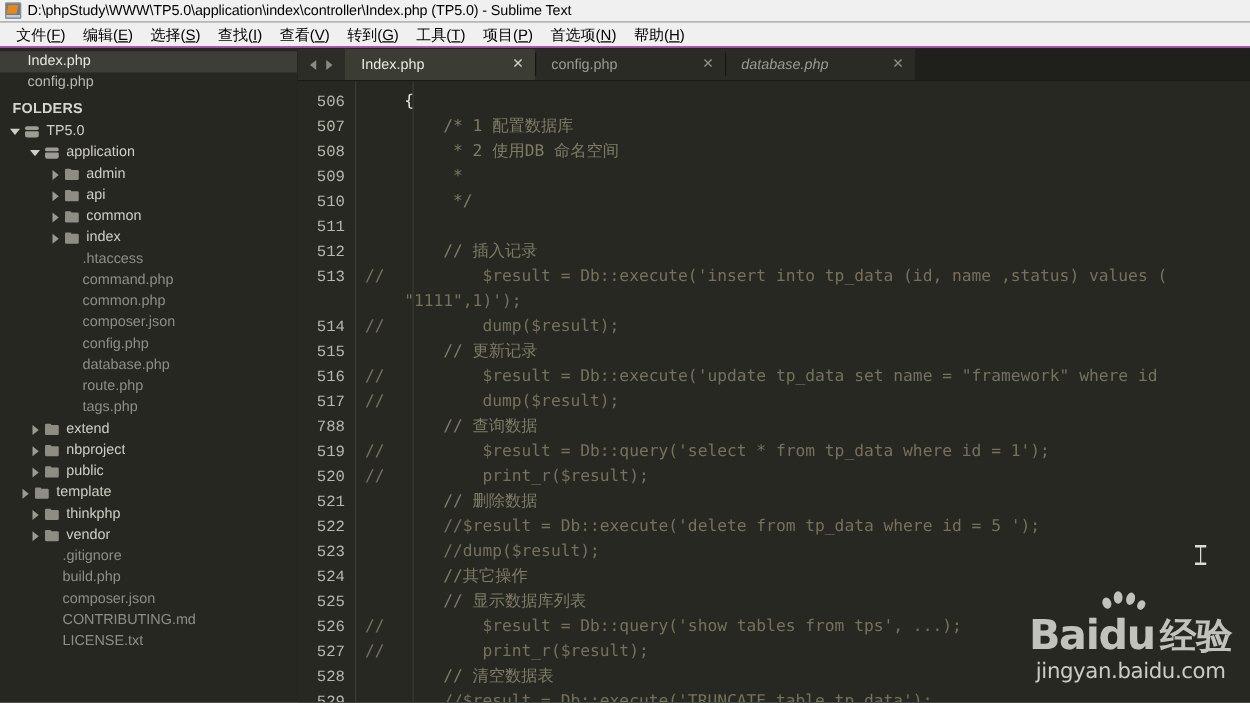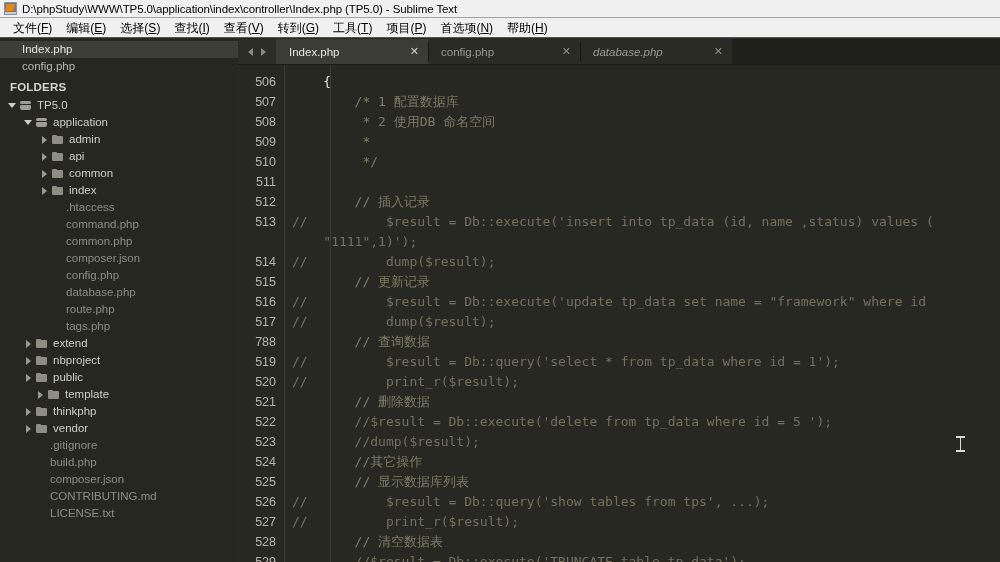--- a/index.html
+++ b/index.html
@@ -301,21 +301,21 @@
     background: #272822;
     display: flex;
   }
   .gutter {
     width: 46px;
     flex: none;
     background: #272822;
     text-align: right;
     padding: 7px 8px 0 0;
     box-sizing: border-box;
-    font-family: Liberation Sans, sans-serif;
+    font-family: Liberation Mono, monospace;
     font-size: 12.5px;
     color: #b7b7ad;
     line-height: 20px;
     user-select: none;
   }
   .gutter .ln { height: 20px; }
   .gutter .ln.blank { color: transparent; }
   .guide {
     position: absolute;
     left: 46px;
@@ -533,21 +533,21 @@
           <div class="side-row folder-label" style="padding-left: 24px;">
             <span class="arrow closed"></span>
             <span class="folder-ico closed"></span>
             <span class="side-label">nbproject</span>
           </div>
           <div class="side-row folder-label" style="padding-left: 24px;">
             <span class="arrow closed"></span>
             <span class="folder-ico closed"></span>
             <span class="side-label">public</span>
           </div>
-          <div class="side-row folder-label" style="padding-left: 36px;">
+          <div class="side-row folder-label" style="padding-left: 16px;">
             <span class="arrow closed"></span>
             <span class="folder-ico closed"></span>
             <span class="side-label">template</span>
           </div>
           <div class="side-row folder-label" style="padding-left: 24px;">
             <span class="arrow closed"></span>
             <span class="folder-ico closed"></span>
             <span class="side-label">thinkphp</span>
           </div>
           <div class="side-row folder-label" style="padding-left: 24px;">
@@ -628,17 +628,30 @@
             <div class="ln">526</div>
             <div class="ln">527</div>
             <div class="ln">528</div>
             <div class="ln">529</div>
           </div>
         <div class="guide"></div>
         <div class="guide2"></div>
         <div class="code" id="code"><div class="ln"><span class="">    </span><span class="punc">{</span></div><div class="ln"><span class="cm-cn">        /* 1 配置数据库</span></div><div class="ln"><span class="cm-cn">         * 2 使用DB 命名空间</span></div><div class="ln"><span class="cm-cn">         *</span></div><div class="ln"><span class="cm-cn">         */</span></div><div class="ln">&nbsp;</div><div class="ln"><span class="cm-cn">        // 插入记录</span></div><div class="ln"><span class="cm">//          $result = Db::execute('insert into tp_data (id, name ,status) values (</span></div><div class="ln"><span class="cm">    "1111",1)');</span></div><div class="ln"><span class="cm">//          dump($result);</span></div><div class="ln"><span class="cm-cn">        // 更新记录</span></div><div class="ln"><span class="cm">//          $result = Db::execute('update tp_data set name = "framework" where id</span></div><div class="ln"><span class="cm">//          dump($result);</span></div><div class="ln"><span class="cm-cn">        // 查询数据</span></div><div class="ln"><span class="cm">//          $result = Db::query('select * from tp_data where id = 1');</span></div><div class="ln"><span class="cm">//          print_r($result);</span></div><div class="ln"><span class="cm-cn">        // 删除数据</span></div><div class="ln"><span class="cm">        //$result = Db::execute('delete from tp_data where id = 5 ');</span></div><div class="ln"><span class="cm">        //dump($result);</span></div><div class="ln"><span class="cm-cn">        //其它操作</span></div><div class="ln"><span class="cm-cn">        // 显示数据库列表</span></div><div class="ln"><span class="cm">//          $result = Db::query('show tables from tps', ...);</span></div><div class="ln"><span class="cm">//          print_r($result);</span></div><div class="ln"><span class="cm-cn">        // 清空数据表</span></div><div class="ln"><span class="cm">        //$result = Db::execute('TRUNCATE table tp_data');</span></div></div>
         <div class="mouse-cursor"></div>
 
+        <div class="watermark">
+          <div class="wm-row">
+            <span class="wm-baidu">Baidu</span>
+            <span class="wm-cn">经验</span>
+            <span class="wm-paw">
+                <i></i>
+                <i></i>
+                <i></i>
+                <i></i>
+              </span>
+          </div>
+          <div class="wm-site">jingyan.baidu.com</div>
+        </div>
       </div>
 
     </div>
   </div>
 </div>
 
 </body></html>

